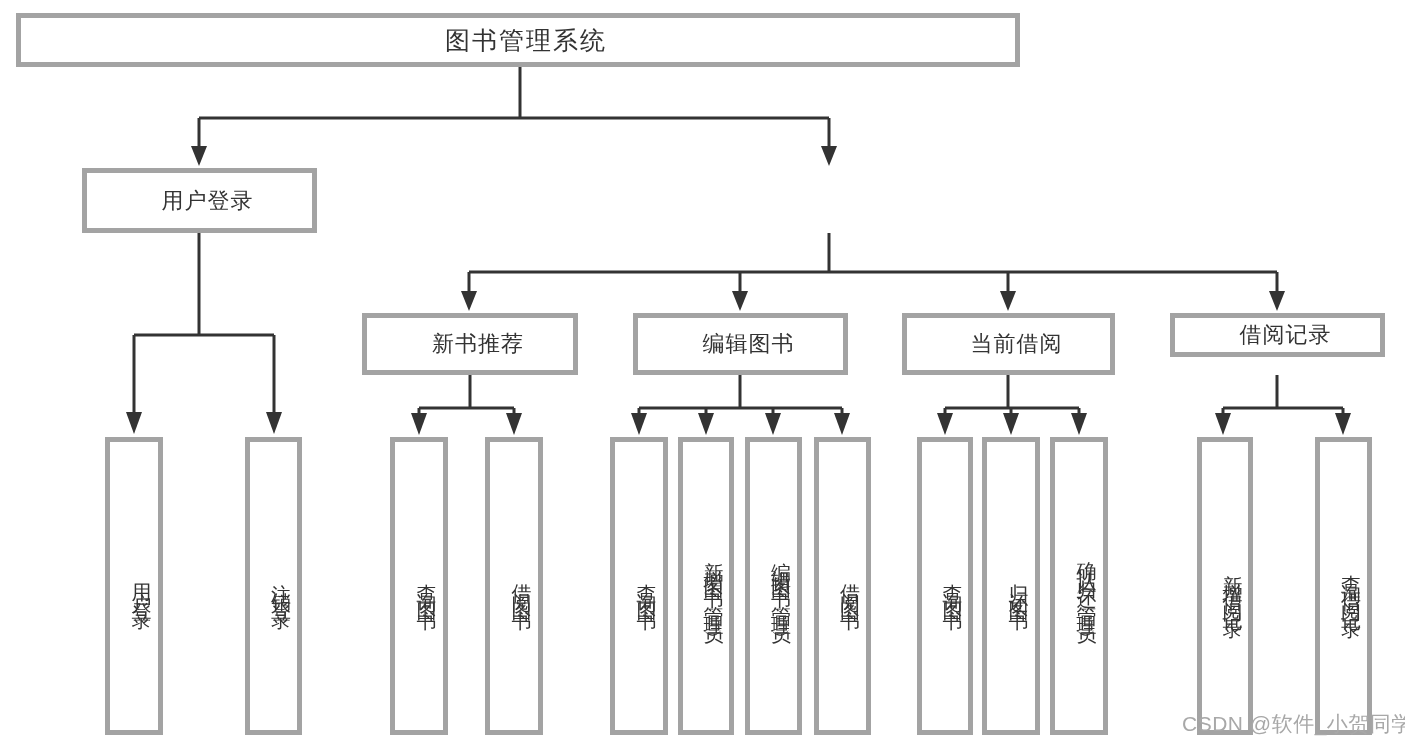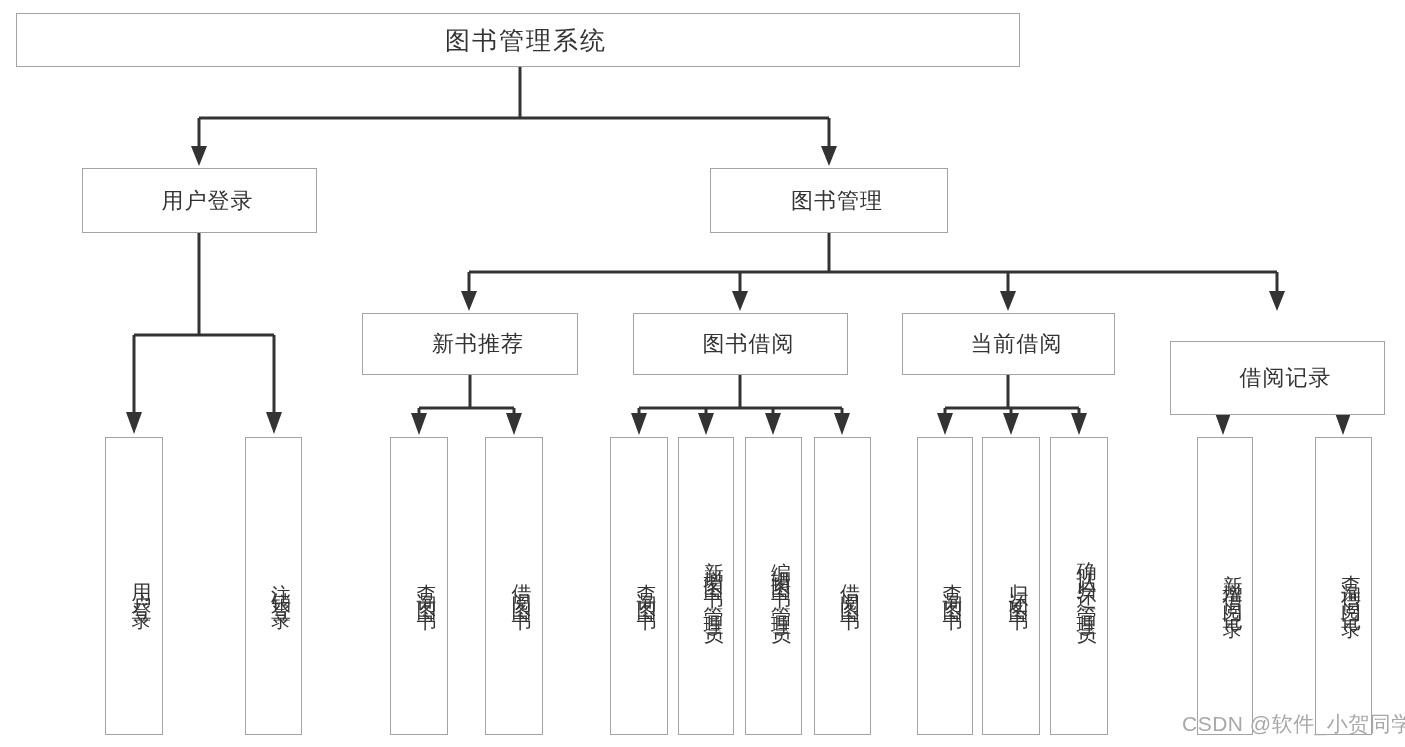--- a/index.html
+++ b/index.html
@@ -8,21 +8,21 @@
     width:1405px;height:747px;
     background:#ffffff;
     font-family:"Liberation Sans","DejaVu Sans",sans-serif;
     color:#333333;
     overflow:hidden;
   }
   .wires{position:absolute;left:0;top:0;width:1405px;height:747px;}
   .node{
     position:absolute;
     box-sizing:border-box;
-    border:1px solid #a3a3a3;
+    border:5px solid #a3a3a3;
     background:#ffffff;
     display:flex;align-items:center;justify-content:center;
     text-align:center;
     padding-left:16px;
   }
   .root-node{font-size:25px;letter-spacing:2px;}
   .hnode{font-size:22px;letter-spacing:1px;}
   .vnode{
     writing-mode:vertical-rl;
     text-orientation:mixed;
@@ -114,26 +114,25 @@
       <polygon points="1071,413 1087,413 1079,435"></polygon>
 
       <polygon points="1215,413 1231,413 1223,435"></polygon>
       <polygon points="1335,413 1351,413 1343,435"></polygon>
     </g>
   </svg>
 
   <div class="node root-node" style="left:16px;top:13px;width:1004px;height:54px;">图书管理系统</div>
 
   <div class="node hnode" style="left:82px;top:168px;width:235px;height:65px;">用户登录</div>
-  <div class="node hnode" style="left:710px;top:168px;width:238px;height:65px;">图书管理</div>
 
   <div class="node hnode" style="left:362px;top:313px;width:216px;height:62px;text-align:center;">新书推荐</div>
-  <div class="node hnode" style="left:633px;top:313px;width:215px;height:62px;">图书借阅</div>
+  <div class="node hnode" style="left:633px;top:313px;width:215px;height:62px;">编辑图书</div>
   <div class="node hnode" style="left:902px;top:313px;width:213px;height:62px;text-align:right;">当前借阅</div>
-  <div class="node hnode" style="left:1170px;top:313px;width:215px;height:74px;margin-top:28px;">借阅记录</div>
+  <div class="node hnode" style="left:1170px;top:313px;width:215px;height:44px;">借阅记录</div>
 
   <div class="node vnode" style="left:105px;top:437px;width:58px;height:298px;">用户登录</div>
   <div class="node vnode" style="left:245px;top:437px;width:57px;height:298px;">注销登录</div>
 
   <div class="node vnode" style="left:390px;top:437px;width:58px;height:298px;">查询图书</div>
   <div class="node vnode" style="left:485px;top:437px;width:58px;height:298px;">借阅图书</div>
 
   <div class="node vnode" style="left:610px;top:437px;width:58px;height:298px;">查询图书</div>
   <div class="node vnode" style="left:678px;top:437px;width:56px;height:298px;">新增图书（管理员）</div>
   <div class="node vnode" style="left:745px;top:437px;width:57px;height:298px;">编辑图书（管理员）</div>

